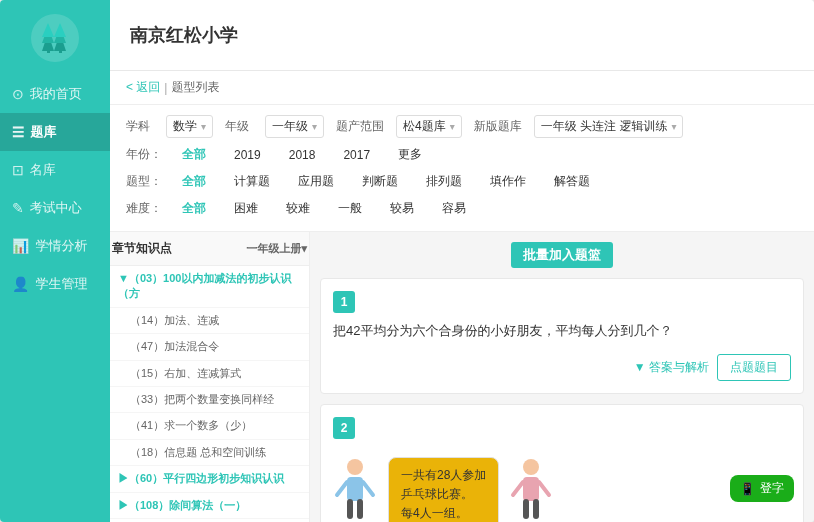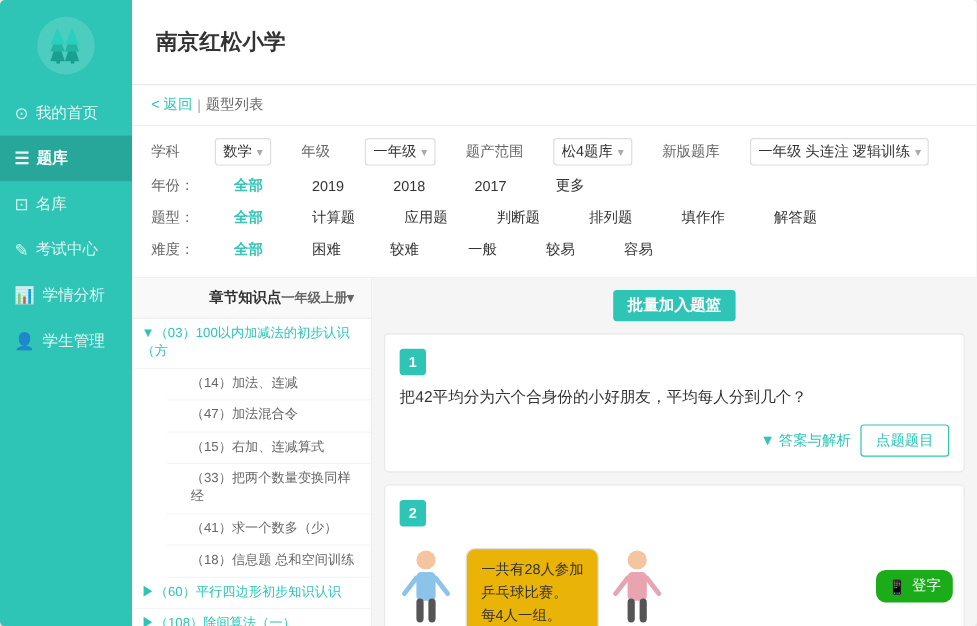--- a/index.html
+++ b/index.html
@@ -132,21 +132,21 @@
     
     .filter-area {
       background: #fff;
       padding: 10px 16px 6px;
       border-bottom: 1px solid #eee;
       flex-shrink: 0;
     }
     .filter-row {
       display: flex;
       align-items: center;
-      gap: 25px;
+      gap: 12px;
       margin-bottom: 6px;
       flex-wrap: wrap;
     }
     .filter-label {
       font-size: 12px;
       color: #666;
       min-width: 28px;
     }
     .filter-select {
       display: flex;
@@ -185,22 +185,22 @@
     .left-panel {
       width: 200px;
       background: #fff;
       border-right: 1px solid #eee;
       overflow-y: auto;
       flex-shrink: 0;
     }
     .left-panel-header {
       display: flex;
       align-items: center;
-      justify-content: flex-end;
-      padding: 8px 14px;
+      justify-content: space-between;
+      padding: 8px 2px;
       font-size: 12px;
       color: #333;
       background: #f9f9f9;
       border-bottom: 1px solid #eee;
       font-weight: 600;
     }
     .left-panel-header .dropdown {
       color: #666;
       font-size: 11px;
       cursor: pointer;
@@ -208,27 +208,26 @@
     .tree-item {
       padding: 5px 10px;
       font-size: 11px;
       color: #555;
       cursor: pointer;
       line-height: 1.4;
       border-bottom: 1px solid #f5f5f5;
     }
     .tree-item.parent {
       color: #2ec5b6;
-      font-weight: 400;
+      font-weight: 700;
       padding-left: 8px;
     }
     .tree-item.child {
       padding-left: 20px;
       color: #666;
-      margin-left: 29px;
     }
     
     .right-panel {
       flex: 1;
       background: #f5f5f5;
       overflow-y: auto;
       padding: 10px;
     }
     .right-panel-header {
       display: flex;

